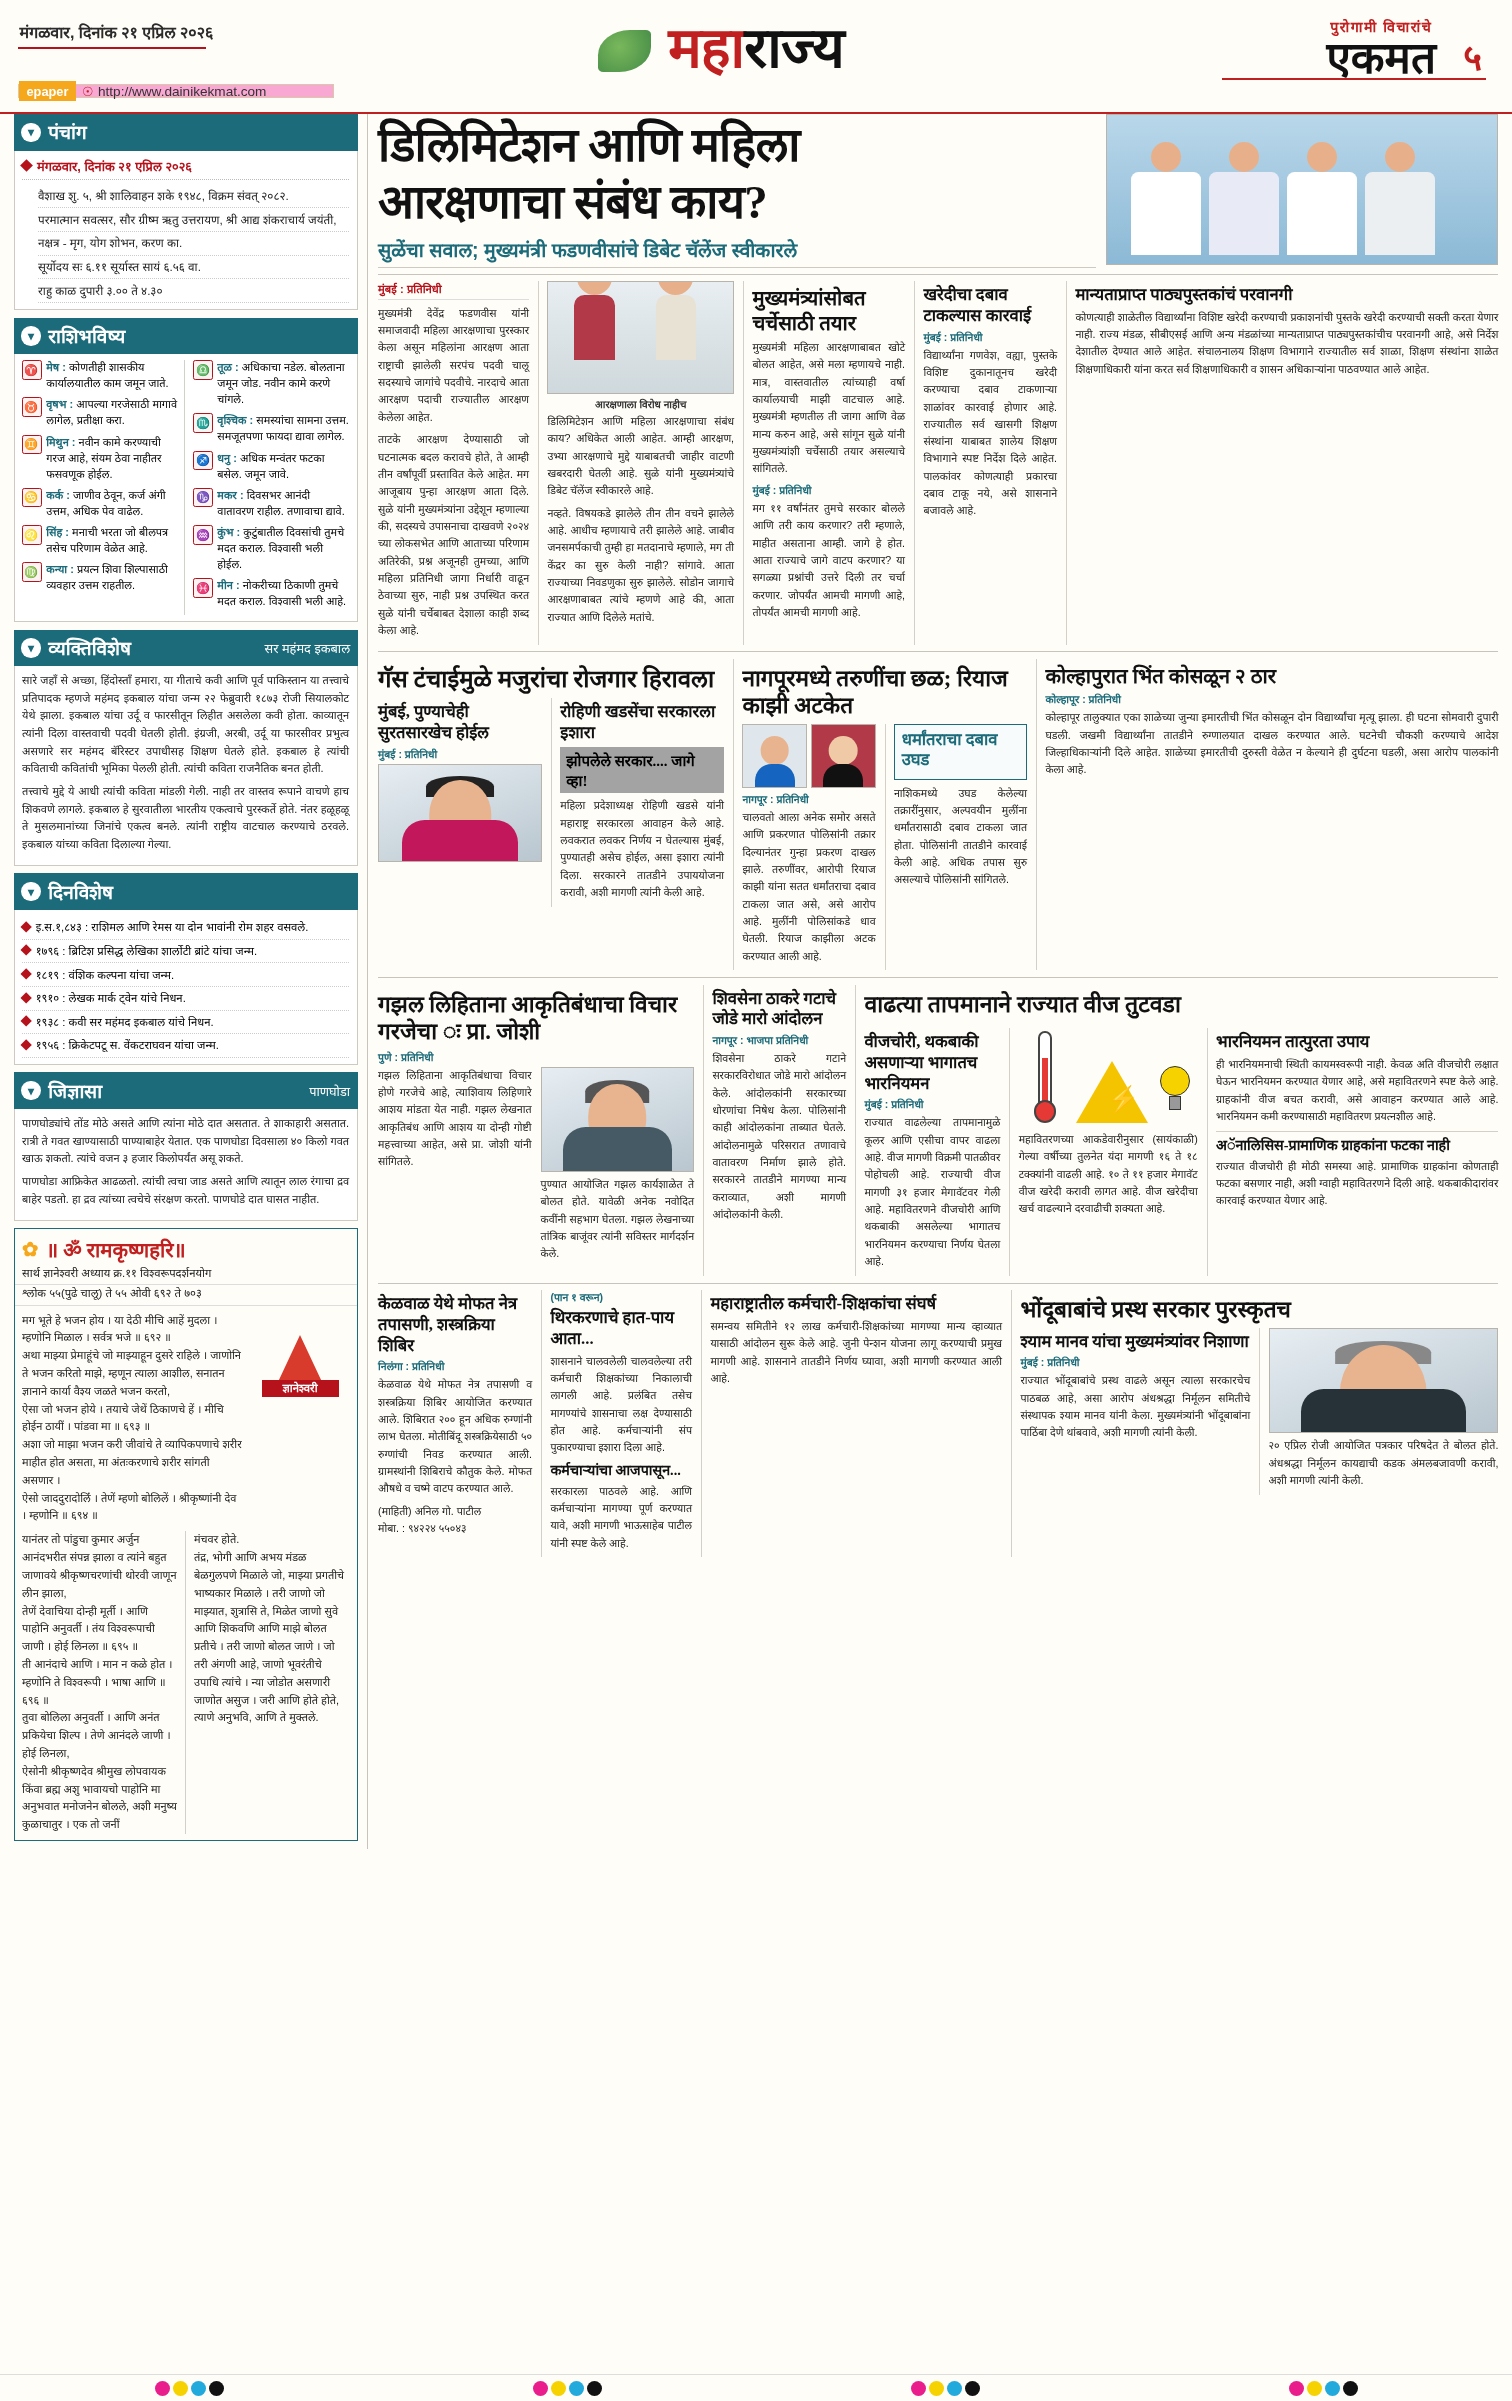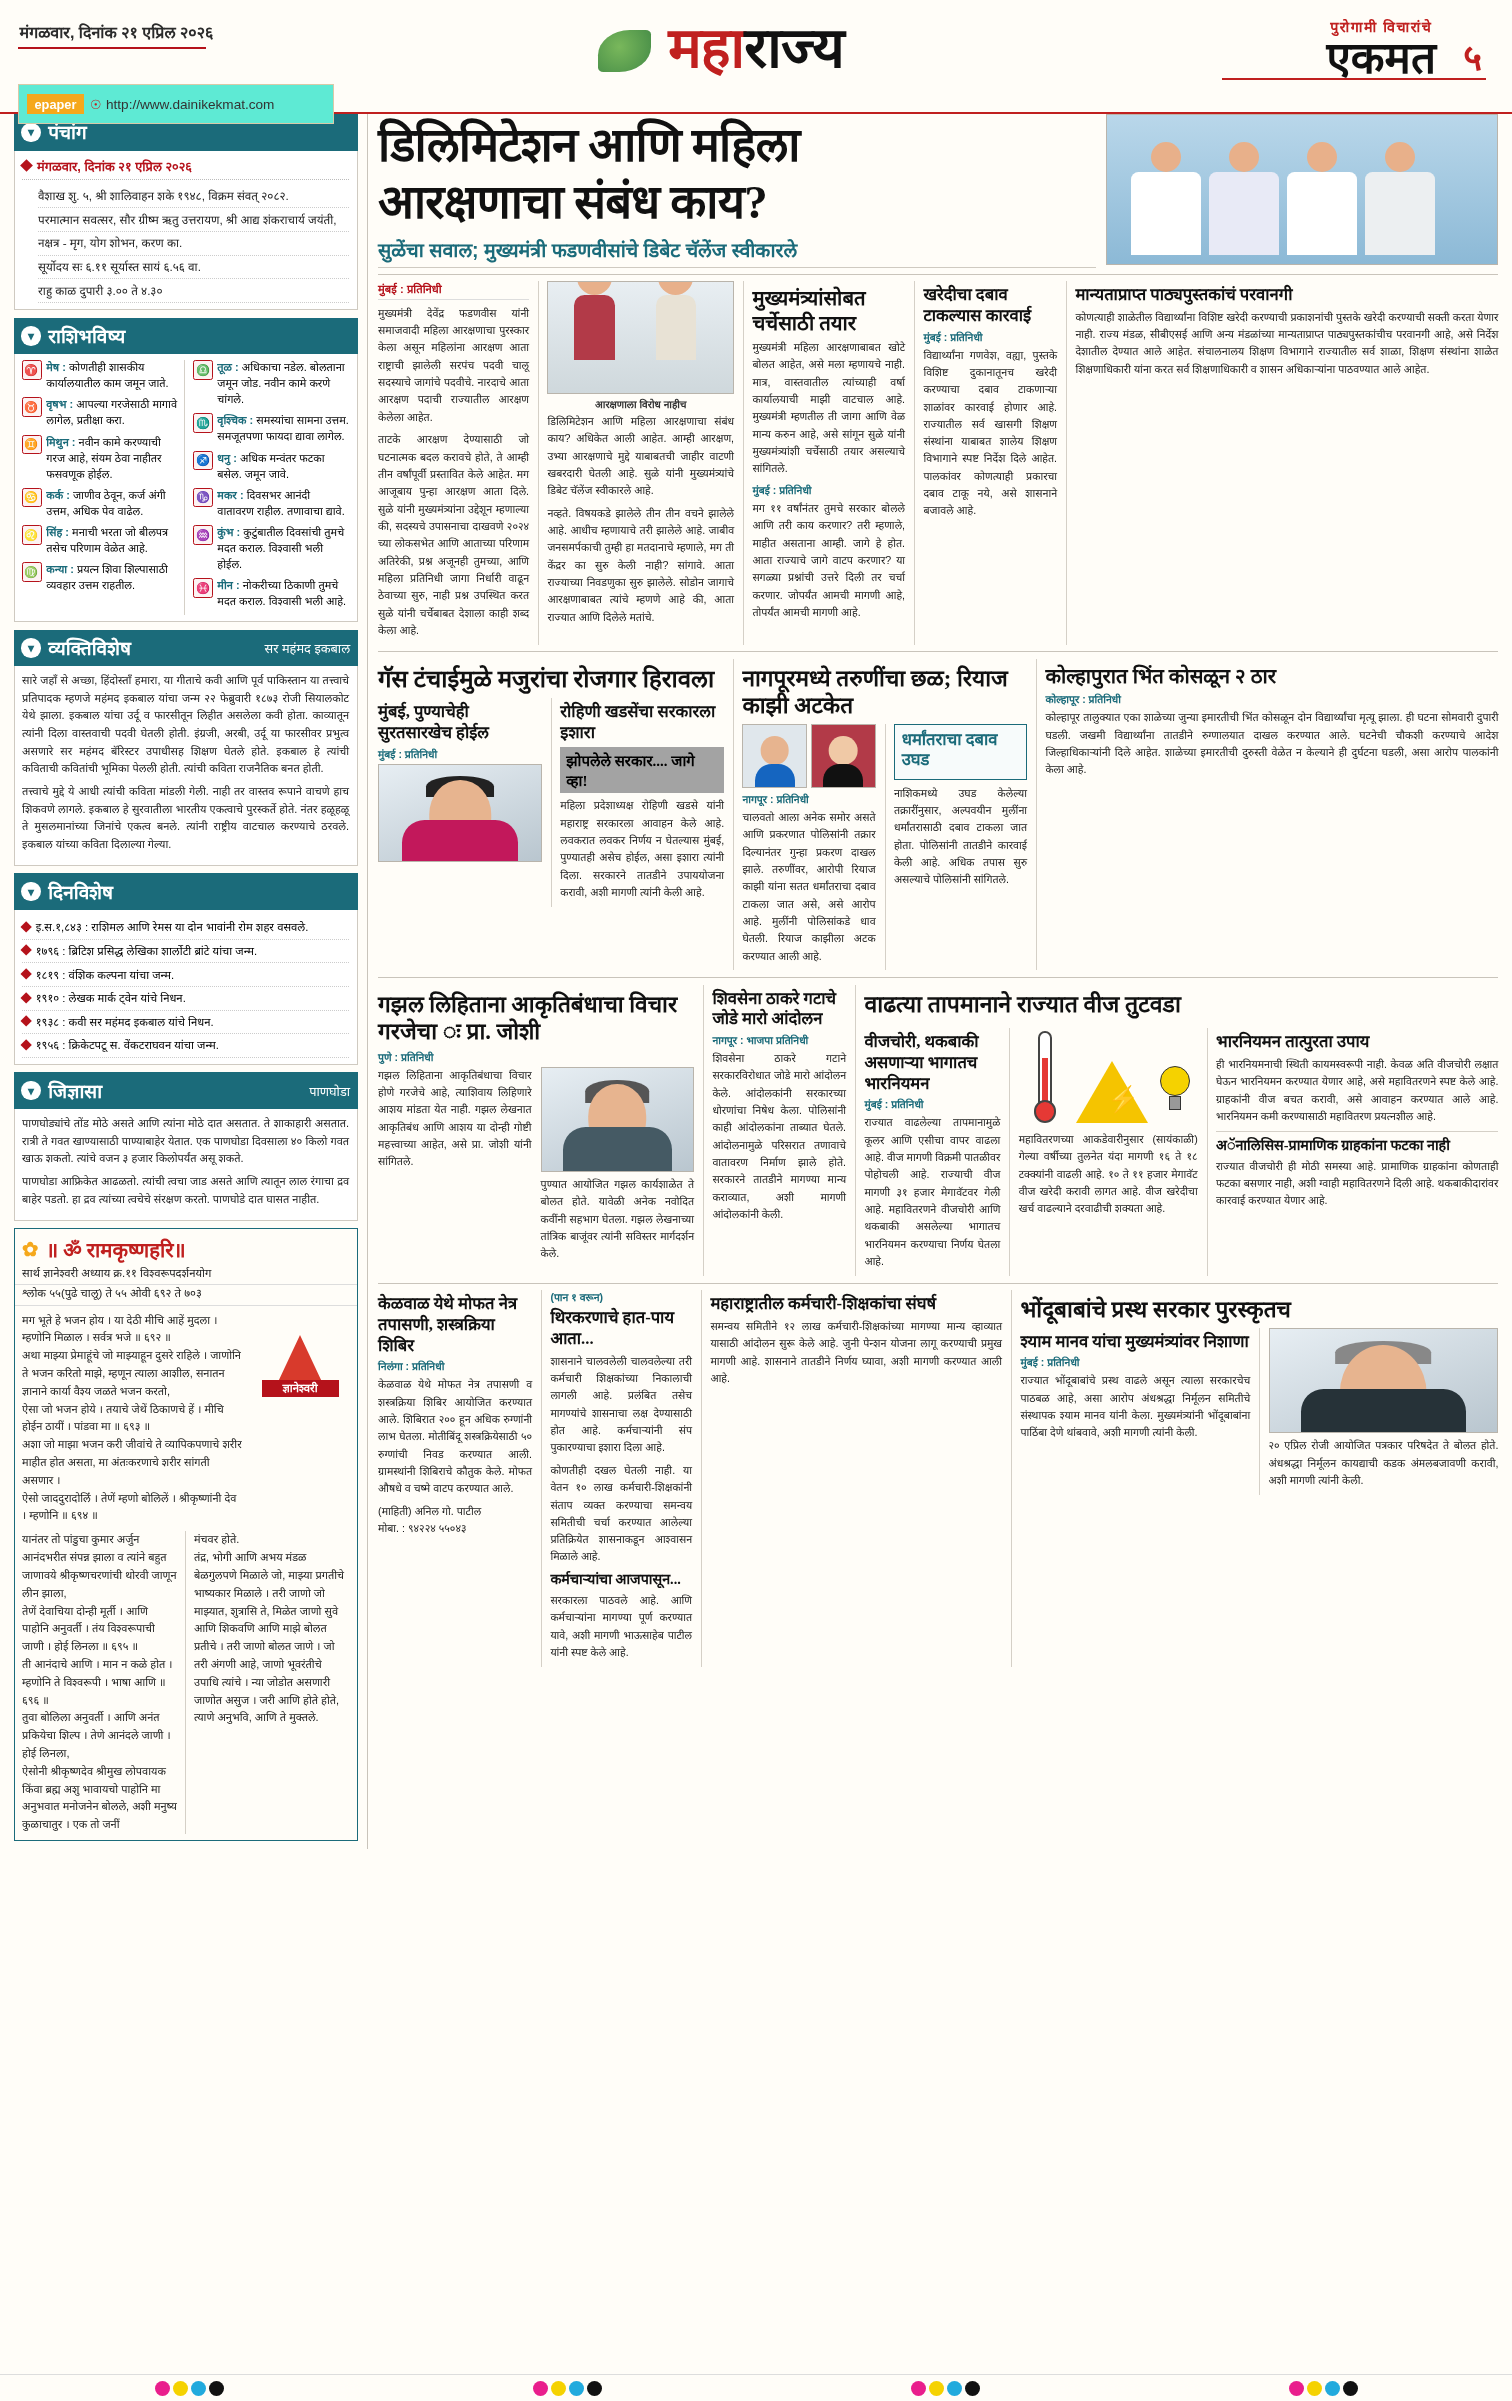--- a/index.html
+++ b/index.html
@@ -11,23 +11,23 @@
     margin:0 auto; overflow:hidden;
   }
   
   .masthead { position:relative; height:114px; border-bottom:2.3px solid #c0201f; }
   .md-date {
     position:absolute; left:19.6px; top:21px; font-size:16px; font-weight:bold;
     color:#2b2b2b;
   }
   .md-date-rule { position:absolute; left:18px; top:47px; width:188px; height:1.5px; background:#b5121b; }
   .md-epaper {
-    position:absolute; left:18px; top:84px; width:316px; height:40px;
-    background:#5eead4; border:0.8px solid #d9c9a8; display:flex; align-items:center;
-    font-size:13.6px; color:#333;padding-left:8px;
+    position:absolute; left:18px; top:84px; width:316px; height:14px;
+    background:#f9a8d4; border:0.8px solid #d9c9a8; display:flex; align-items:center;
+    font-size:13.6px; color:#333;
   }
   .md-epaper .tag {
     background:#f5a81c; color:#fff; font-weight:bold; padding:2.3px 7.5px; font-size:12.8px;
     margin-right:6px;
   }
   .md-epaper .glob { color:#c0201f; margin-right:4.5px; font-size:12.8px; }
   .md-logo {
     position:absolute; left:50%; transform:translateX(-50%); top:19.6px;
     text-align:center;
   }
@@ -678,21 +678,20 @@
             <p style="white-space:pre-line">(माहिती) अनिल गो. पाटील
 मोबा. : ९४२२४ ५५०४३</p>
           </div>
         </div>
 
         <div class="c vrule" style="flex:0 0 151px">
           <div class="byline2">(पान १ वरून)</div>
           <div class="h4">थिरकरणाचे हात-पाय आता...</div>
           <div class="tcol">
             <p>शासनाने चालवलेली चालवलेल्या तरी कर्मचारी शिक्षकांच्या निकालाची लागली आहे. प्रलंबित तसेच मागण्यांचे शासनाचा लक्ष देण्यासाठी होत आहे. कर्मचाऱ्यांनी संप पुकारण्याचा इशारा दिला आहे.</p>
-            <p>कोणतीही दखल घेतली नाही. या वेतन १० लाख कर्मचारी-शिक्षकांनी संताप व्यक्त करण्याचा समन्वय समितीची चर्चा करण्यात आलेल्या प्रतिक्रियेत शासनाकडून आश्वासन मिळाले आहे.</p>
           </div>
           <div class="h4" style="font-size:14.3px">कर्मचाऱ्यांचा आजपासून...</div>
           <div class="tcol">
             <p>सरकारला पाठवले आहे. आणि कर्मचाऱ्यांना मागण्या पूर्ण करण्यात यावे, अशी मागणी भाऊसाहेब पाटील यांनी स्पष्ट केले आहे.</p>
           </div>
         </div>
 
         <div class="c vrule" style="flex:0 0 301px">
           <div class="h4">महाराष्ट्रातील कर्मचारी-शिक्षकांचा संघर्ष</div>
           <div class="tcol">

